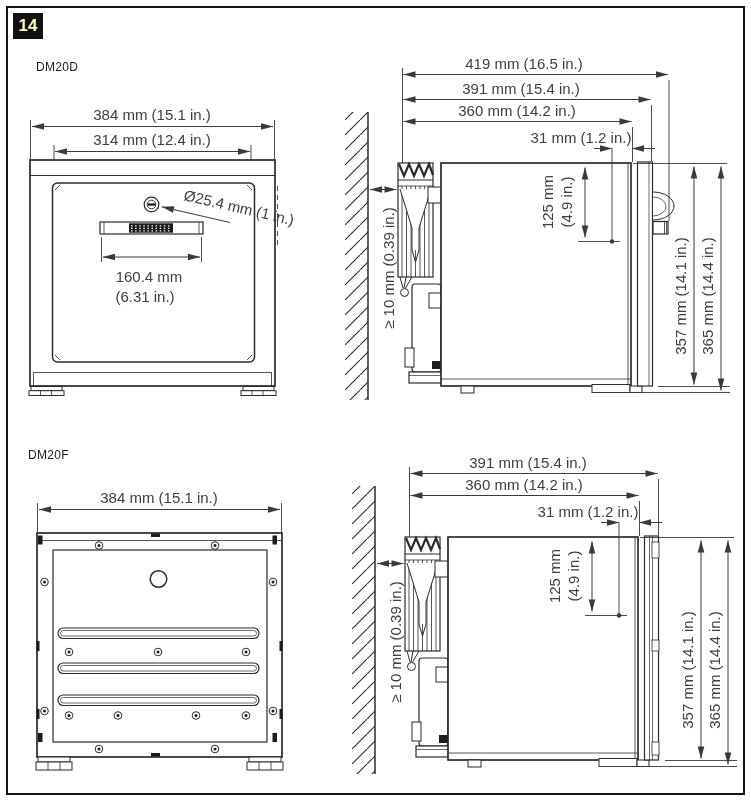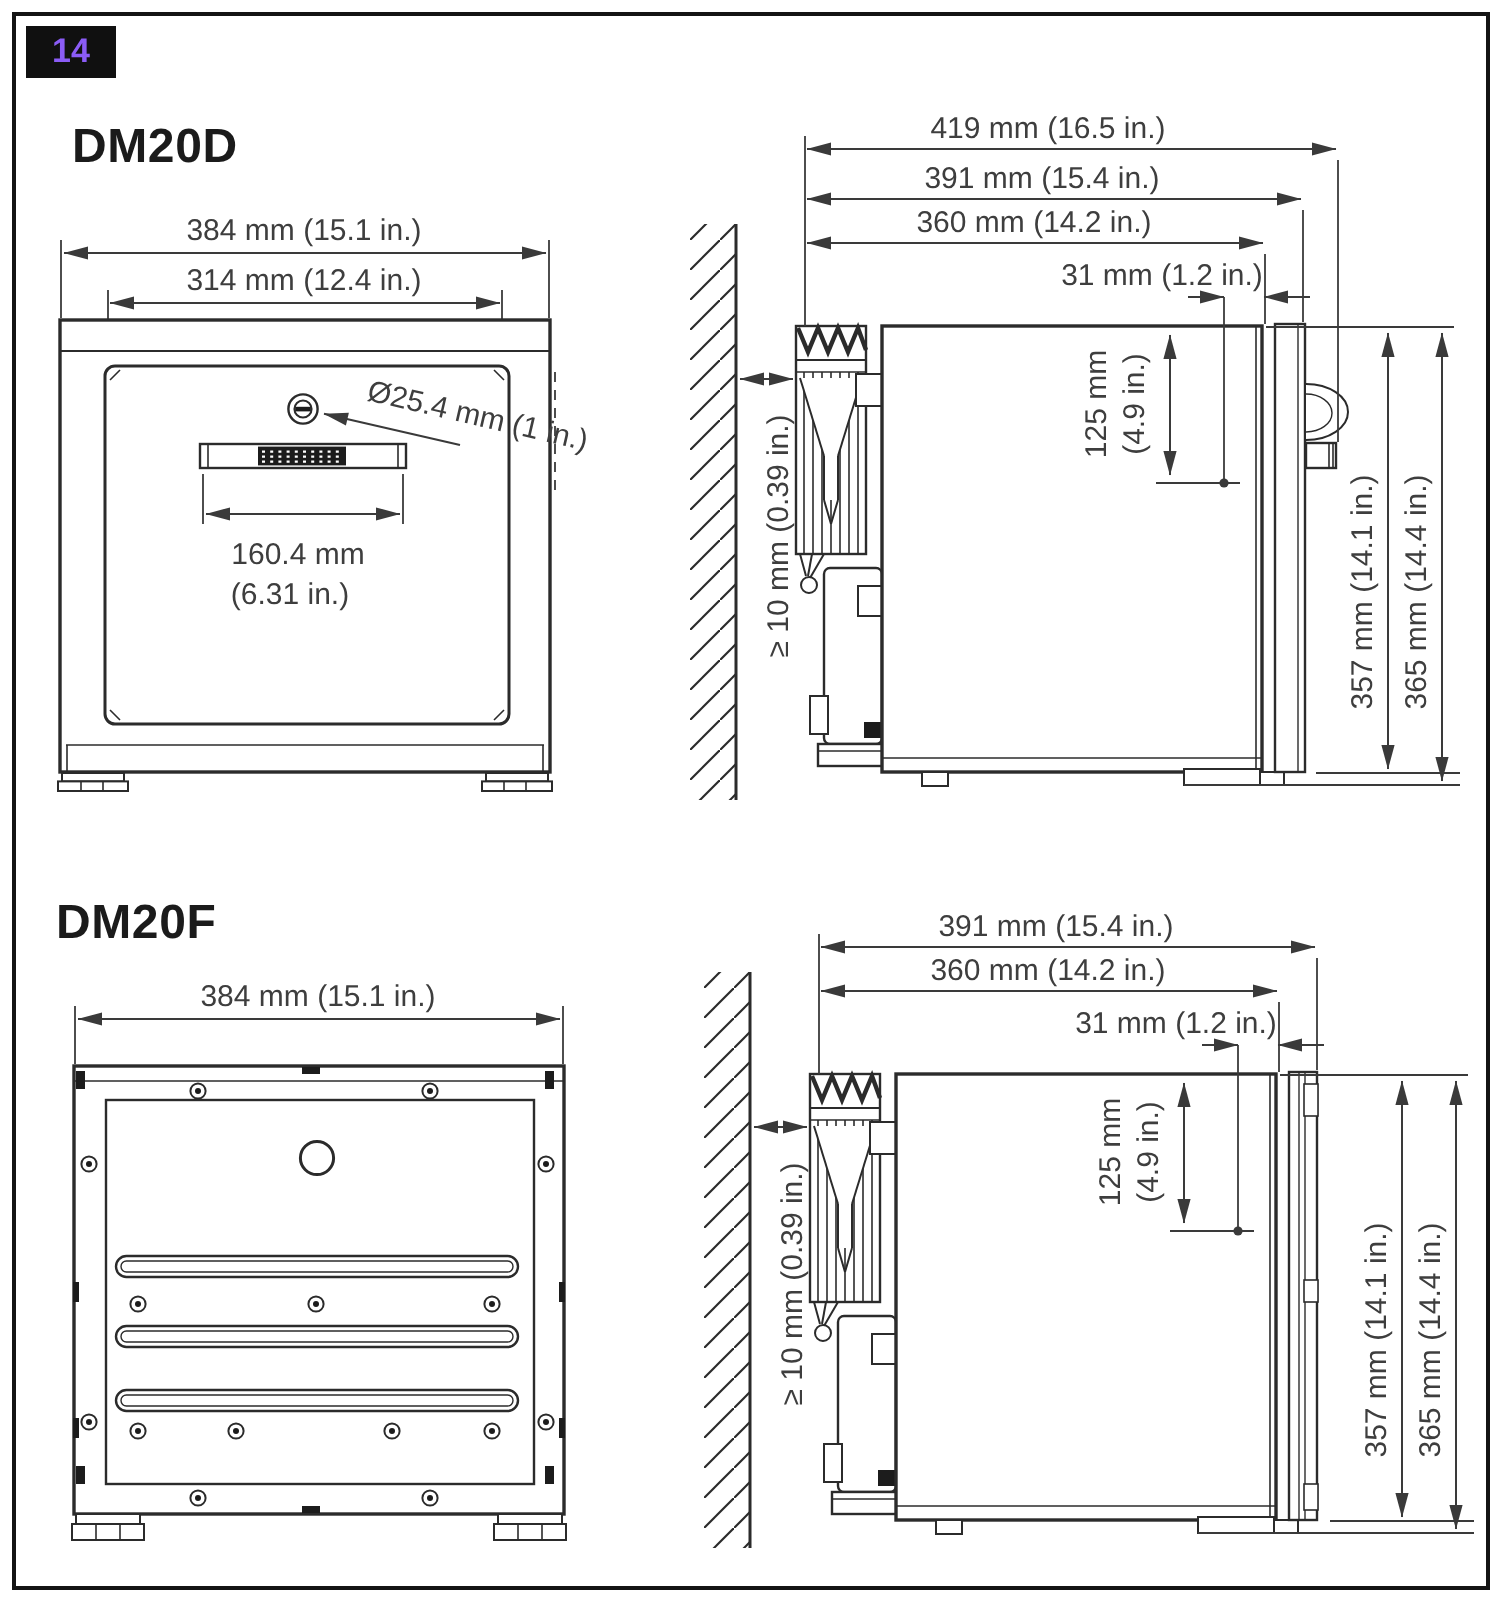--- a/index.html
+++ b/index.html
@@ -1,23 +1,23 @@
 <!DOCTYPE html>
 <html><head>
 <meta charset="utf-8">
 <style>
   html,body{margin:0;padding:0;background:#fff;}
   .page{position:relative;width:751px;height:801px;background:#ffffff;
         font-family:"Liberation Sans",sans-serif;overflow:hidden;}
   .frame{position:absolute;left:6px;top:6px;right:6px;bottom:6px;
          border:2.5px solid #141414;pointer-events:none;}
-  .badge{position:absolute;left:13px;top:13px;width:45px;height:26px;
-         background:#101010;color:#8b5cf6;font-weight:bold;font-size:17px;
+  .badge{position:absolute;left:13px;top:13px;width:30px;height:26px;
+         background:#101010;color:#fef9c3;font-weight:bold;font-size:17px;
          display:flex;align-items:center;justify-content:center;}
-  .title{position:absolute;font-weight:bold;font-size:24px;color:#1b1b1b;
+  .title{position:absolute;font-weight:normal;font-size:12px;color:#1b1b1b;
          letter-spacing:.3px;}
   .t1{left:36px;top:60px;}
   .t2{left:28px;top:448px;}
   svg{position:absolute;left:0;top:0;}
   .ln{stroke:#2b2b2b;fill:none;}
   .fw{fill:#ffffff;}
   .w17{stroke-width:1.7;} .w15{stroke-width:1.5;} .w12{stroke-width:1.2;}
   .w10{stroke-width:1;}   .w08{stroke-width:0.8;} .w07{stroke-width:0.7;}
   .dim{stroke:#3a3a3a;stroke-width:1;fill:none;}
   .ext{stroke:#3a3a3a;stroke-width:0.9;fill:none;}

